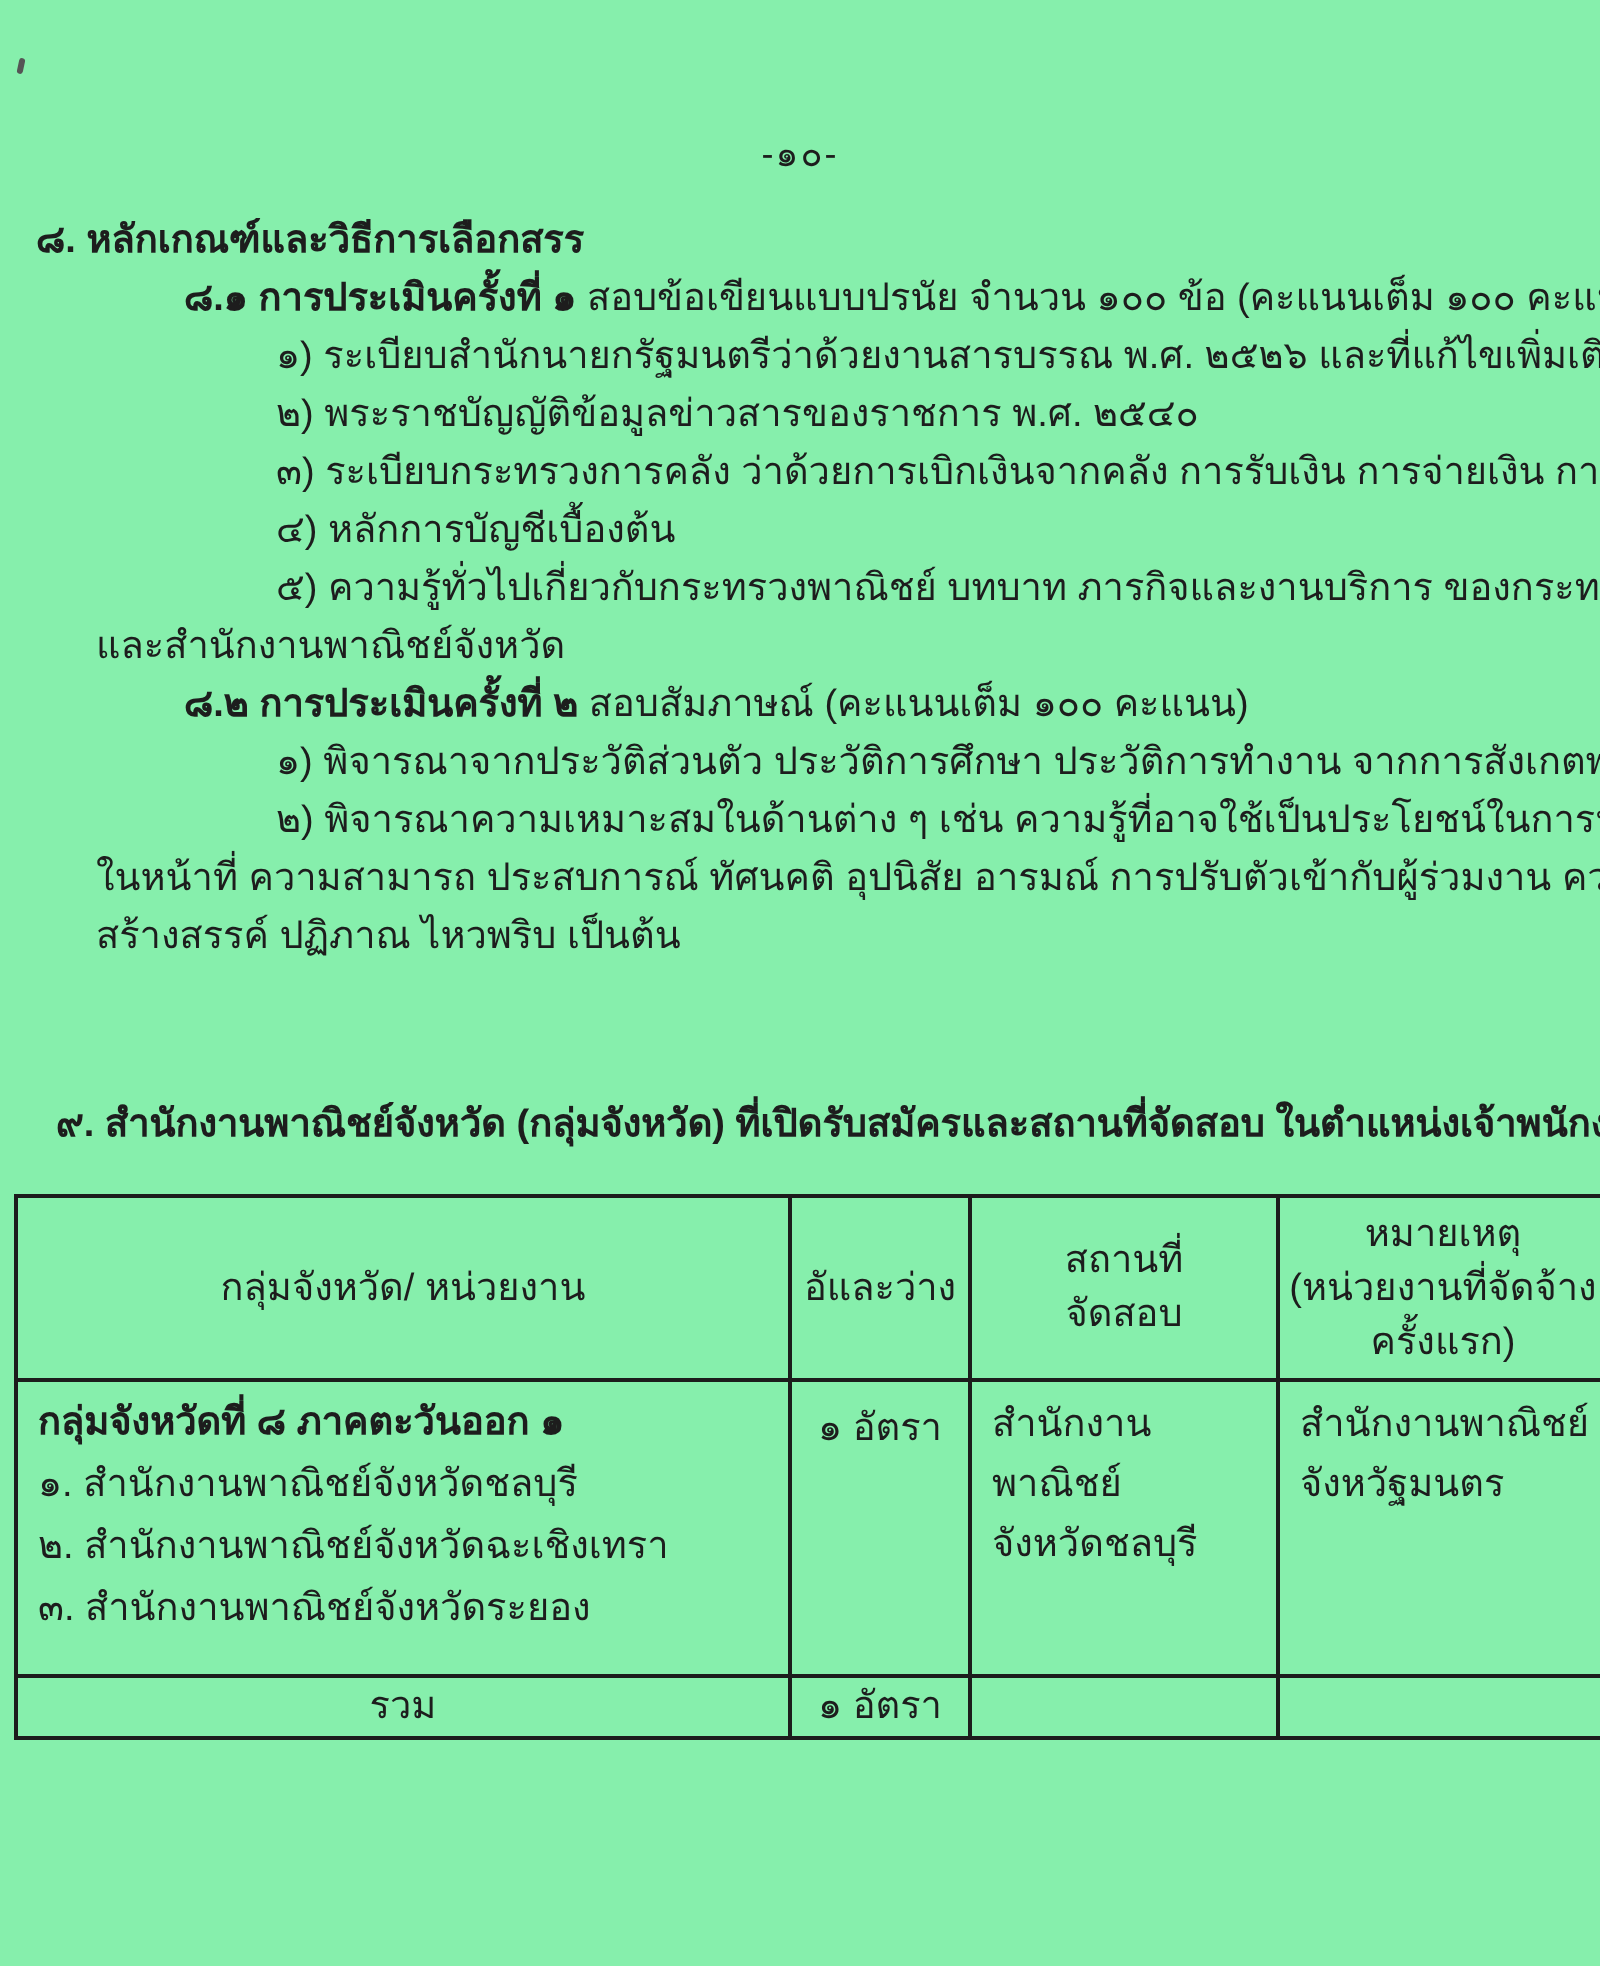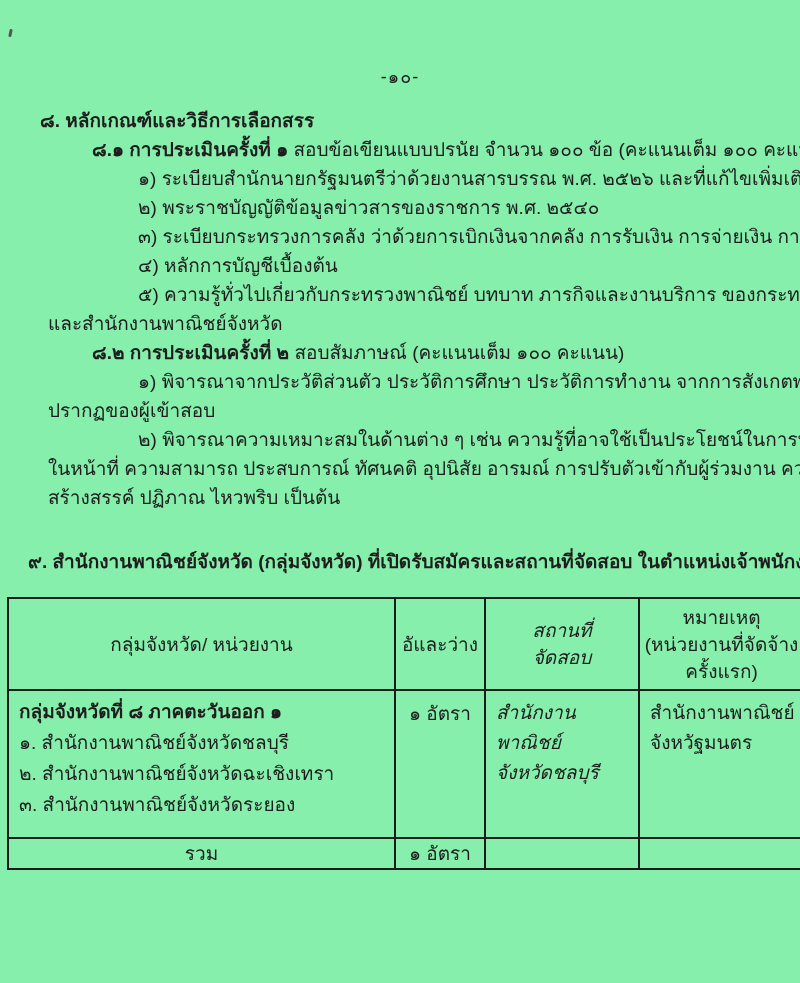--- a/index.html
+++ b/index.html
@@ -39,21 +39,21 @@
     right: 0;
   }
   .line {
     height: 29px;
     line-height: 29px;
     font-size: 19px;
     white-space: nowrap;
   }
   .line .b { font-weight: bold; }
   .l0 { padding-left: 48px; }
-  .l1 { padding-left: 40px; }
+  .l1 { padding-left: 18px; }
   .l2 { padding-left: 92px; }
   .l3 { padding-left: 138px; }
   .sec9 {
     position: absolute;
     top: 546px;
     left: 28px;
     width: 770px;
     font-size: 19px;
     font-weight: bold;
     white-space: nowrap;
@@ -68,21 +68,21 @@
     font-size: 19px;
   }
   .t td {
     border: 2px solid #1c1c1c;
     padding: 0;
     vertical-align: top;
     overflow: hidden;
   }
   .c1 { width: 385px; }
   .c2 { width: 88px; }
-  .c3 { width: 152px; font-style: italic; }
+  .c3 { width: 152px; }
   .c4 { width: 163px; }
   tr.hdr td {
     height: 90px;
     vertical-align: middle;
     text-align: center;
     line-height: 27px;
   }
   tr.datarow td { height: 139px; }
   td.groupcell { padding: 5px 8px 0 10px; line-height: 31px; }
   .group-title { font-weight: bold; }
@@ -105,21 +105,20 @@
     <div class="line l1"><span class="b">๘. หลักเกณฑ์และวิธีการเลือกสรร</span><span></span></div>
     <div class="line l2"><span class="b">๘.๑ การประเมินครั้งที่ ๑</span><span> สอบข้อเขียนแบบปรนัย จำนวน ๑๐๐ ข้อ (คะแนนเต็ม ๑๐๐ คะแนน)</span></div>
     <div class="line l3"><span class="b"></span><span>๑) ระเบียบสำนักนายกรัฐมนตรีว่าด้วยงานสารบรรณ พ.ศ. ๒๕๒๖ และที่แก้ไขเพิ่มเติม</span></div>
     <div class="line l3"><span class="b"></span><span>๒) พระราชบัญญัติข้อมูลข่าวสารของราชการ พ.ศ. ๒๕๔๐</span></div>
     <div class="line l3"><span class="b"></span><span>๓) ระเบียบกระทรวงการคลัง ว่าด้วยการเบิกเงินจากคลัง การรับเงิน การจ่ายเงิน การเก็บรักษาเงิน</span></div>
     <div class="line l3"><span class="b"></span><span>๔) หลักการบัญชีเบื้องต้น</span></div>
     <div class="line l3"><span class="b"></span><span>๕) ความรู้ทั่วไปเกี่ยวกับกระทรวงพาณิชย์ บทบาท ภารกิจและงานบริการ ของกระทรวงพาณิชย์</span></div>
     <div class="line l0"><span class="b"></span><span>และสำนักงานพาณิชย์จังหวัด</span></div>
     <div class="line l2"><span class="b">๘.๒ การประเมินครั้งที่ ๒</span><span> สอบสัมภาษณ์ (คะแนนเต็ม ๑๐๐ คะแนน)</span></div>
     <div class="line l3"><span class="b"></span><span>๑) พิจารณาจากประวัติส่วนตัว ประวัติการศึกษา ประวัติการทำงาน จากการสังเกตพฤติกรรมที่</span></div>
-    <div class="line l0"><span class="b"></span><span>ปรากฏของผู้เข้าสอบ</span></div>
     <div class="line l3"><span class="b"></span><span>๒) พิจารณาความเหมาะสมในด้านต่าง ๆ เช่น ความรู้ที่อาจใช้เป็นประโยชน์ในการปฏิบัติงาน</span></div>
     <div class="line l0"><span class="b"></span><span>ในหน้าที่ ความสามารถ ประสบการณ์ ทัศนคติ อุปนิสัย อารมณ์ การปรับตัวเข้ากับผู้ร่วมงาน ความคิดริเริ่ม</span></div>
     <div class="line l0"><span class="b"></span><span>สร้างสรรค์ ปฏิภาณ ไหวพริบ เป็นต้น</span></div>
   </div>
 
   <div class="sec9">๙. สำนักงานพาณิชย์จังหวัด (กลุ่มจังหวัด) ที่เปิดรับสมัครและสถานที่จัดสอบ ในตำแหน่งเจ้าพนักงานธุรการ</div>
 
   <table class="t">
     <tbody>
         <tr class="hdr">

